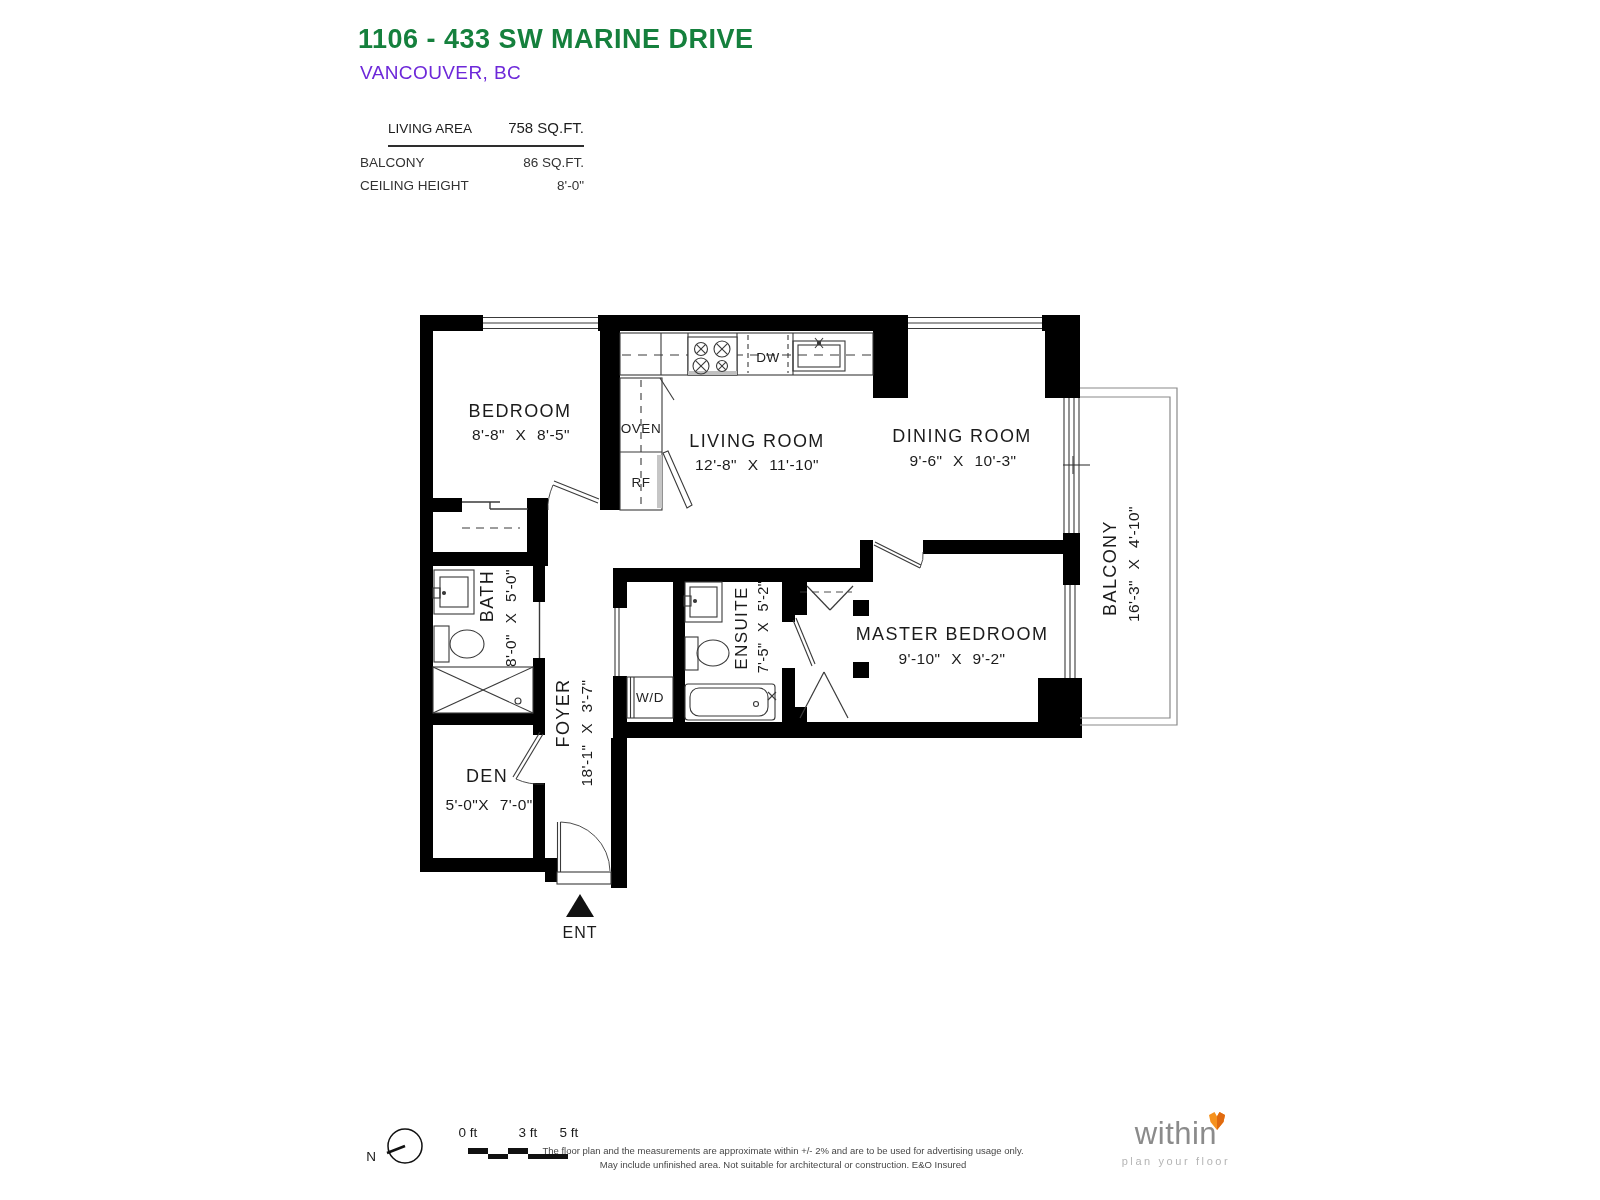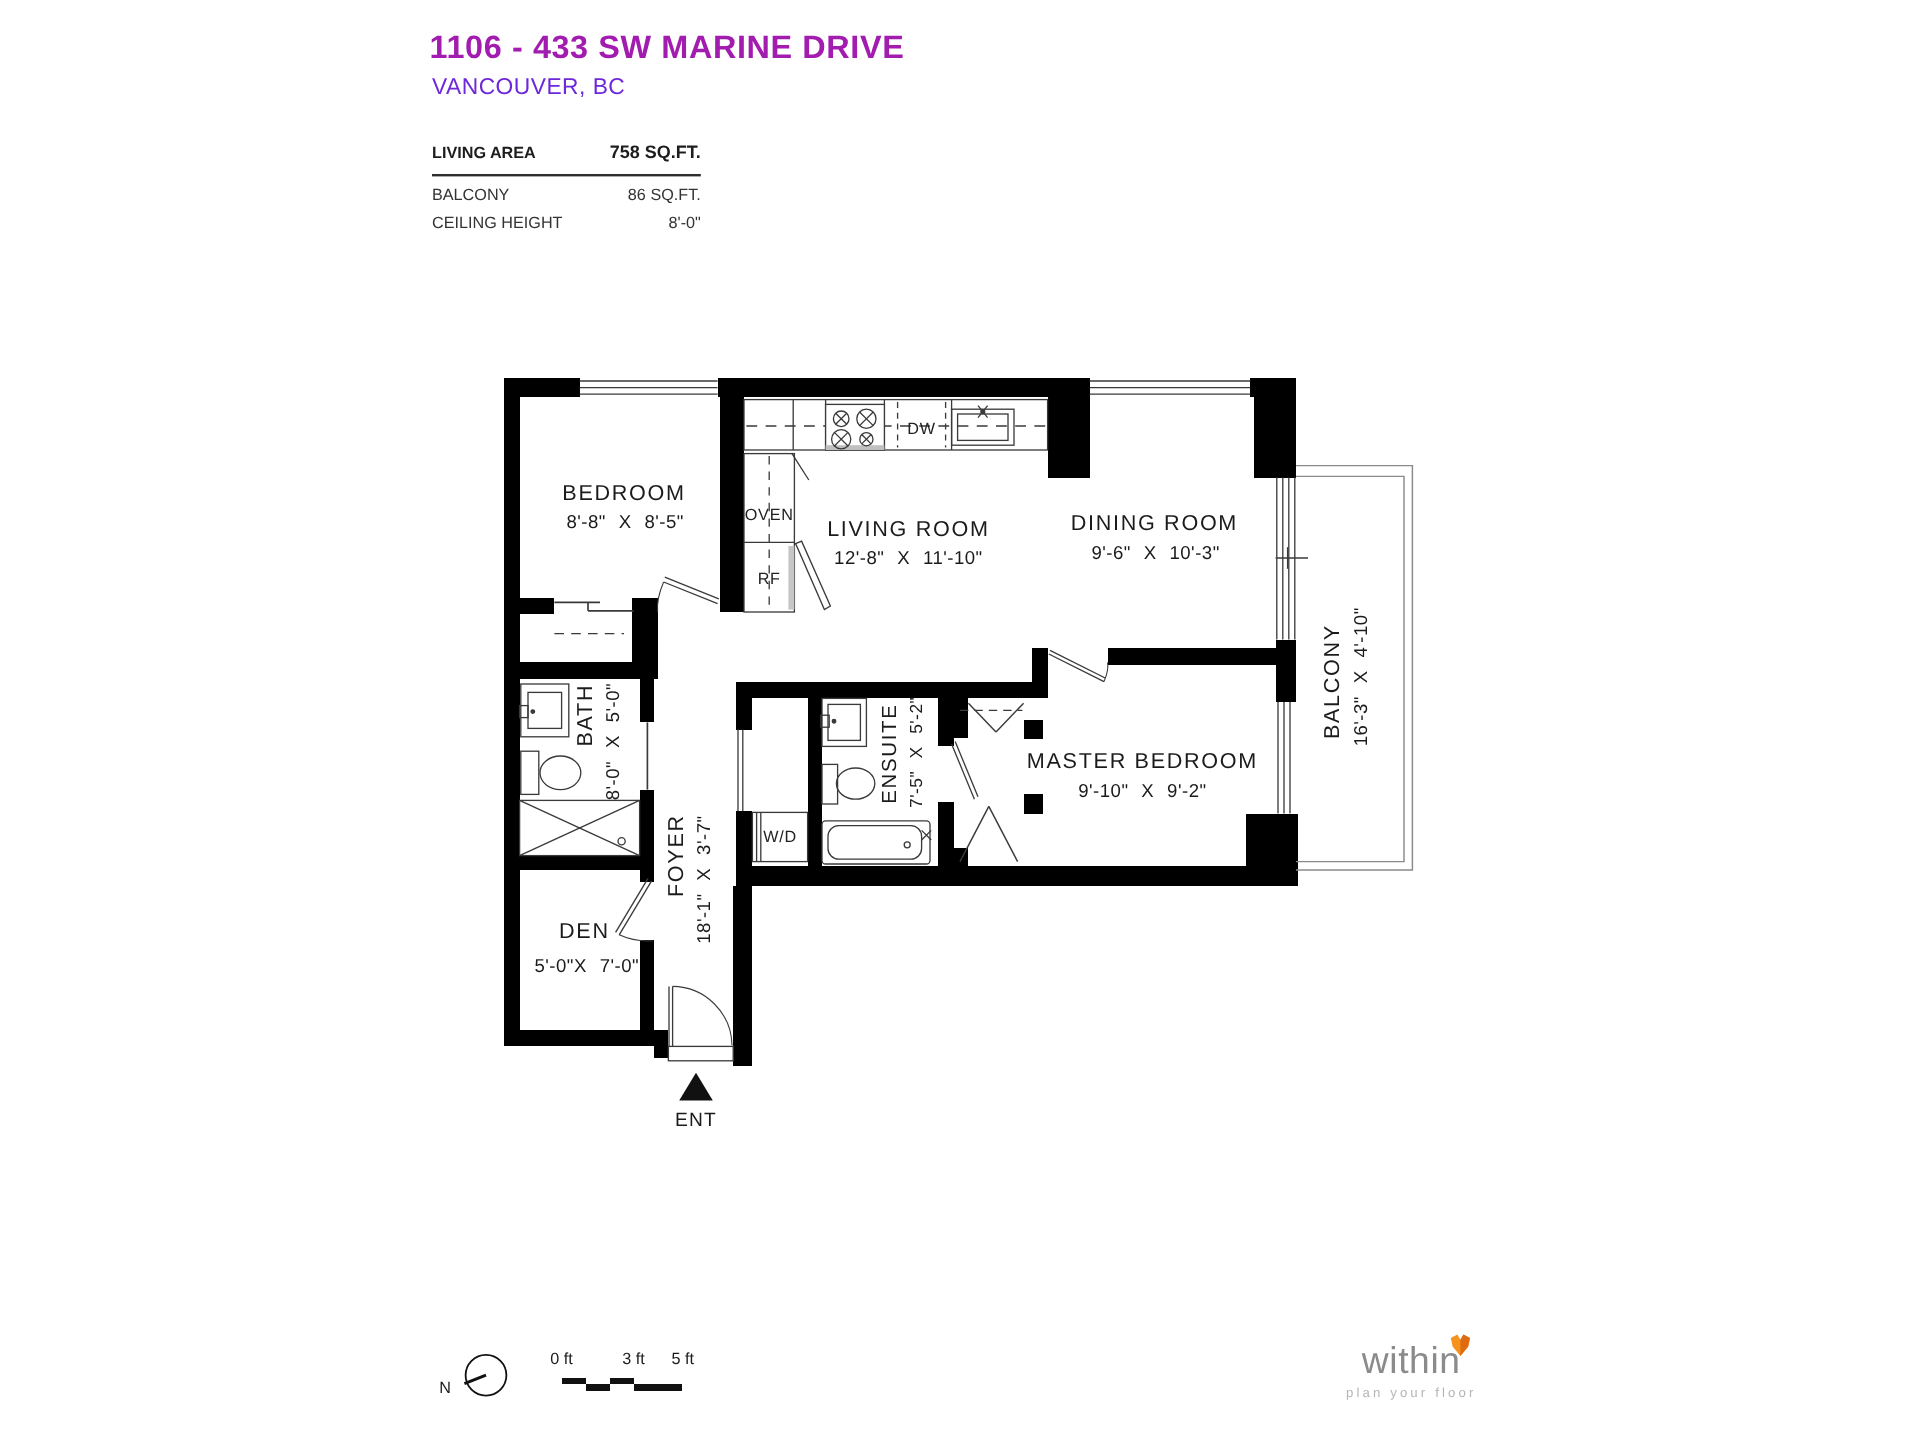--- a/index.html
+++ b/index.html
@@ -1,25 +1,25 @@
 <!DOCTYPE html>
 <html><head>
 <meta charset="utf-8">
 <style>
   html,body{margin:0;padding:0;background:#ffffff;}
   #canvas{position:relative;width:1600px;height:1200px;background:#ffffff;overflow:hidden;
           font-family:"Liberation Sans", sans-serif;}
   #plan-svg{position:absolute;left:0;top:0;}
   .abs{position:absolute;}
   
-  .addr{left:358px;top:24px;font-size:27px;font-weight:700;letter-spacing:.5px;color:#a21caf;}
+  .addr{left:358px;top:24px;font-size:27px;font-weight:700;letter-spacing:.5px;color:#15803d;}
   .city{left:360px;top:62px;font-size:19px;font-weight:400;letter-spacing:.4px;color:#6d28d9;}
   .stats{left:360px;top:119px;width:224px;font-size:13.5px;color:#1d1d1d;}
   .stats .row{display:flex;justify-content:space-between;align-items:baseline;}
-  .stats .row.head{font-weight:700;padding-bottom:9px;border-bottom:2px solid #2e2e2e;}
+  .stats .row.head{font-weight:400;padding-bottom:9px;border-bottom:2px solid #2e2e2e;margin-left:28px;}
   .stats .row.head .val{font-size:15px;}
   .stats .row.sub{margin-top:8px;color:#333;font-weight:400;}
   
   text{fill:#1b1b1b;font-family:"Liberation Sans", sans-serif;}
   .room{font-size:18px;letter-spacing:1.4px;}
   .dims{font-size:15.5px;letter-spacing:.4px;word-spacing:6px;}
   .fixt{font-size:13.5px;letter-spacing:.6px;fill:#222;}
   .small{font-size:13.5px;}
   
   .disclaimer{left:533px;top:1144px;width:500px;text-align:center;font-size:9.5px;
@@ -314,19 +314,23 @@
   <div class="row sub">
     <span>BALCONY</span>
     <span>86 SQ.FT.</span>
   </div>
   <div class="row sub">
     <span>CEILING HEIGHT</span>
     <span>8'-0"</span>
   </div>
 </div>
 
+<div class="abs disclaimer">
+  <div>The floor plan and the measurements are approximate within +/- 2% and are to be used for advertising usage only.</div>
+  <div>May include unfinished area. Not suitable for architectural or construction. E&amp;O Insured</div>
+</div>
 
 <div class="abs brandbox">
   <div class="brand">within</div>
   <div class="tagline">plan your floor</div>
 </div>
 
 </div>
 
 </body></html>

